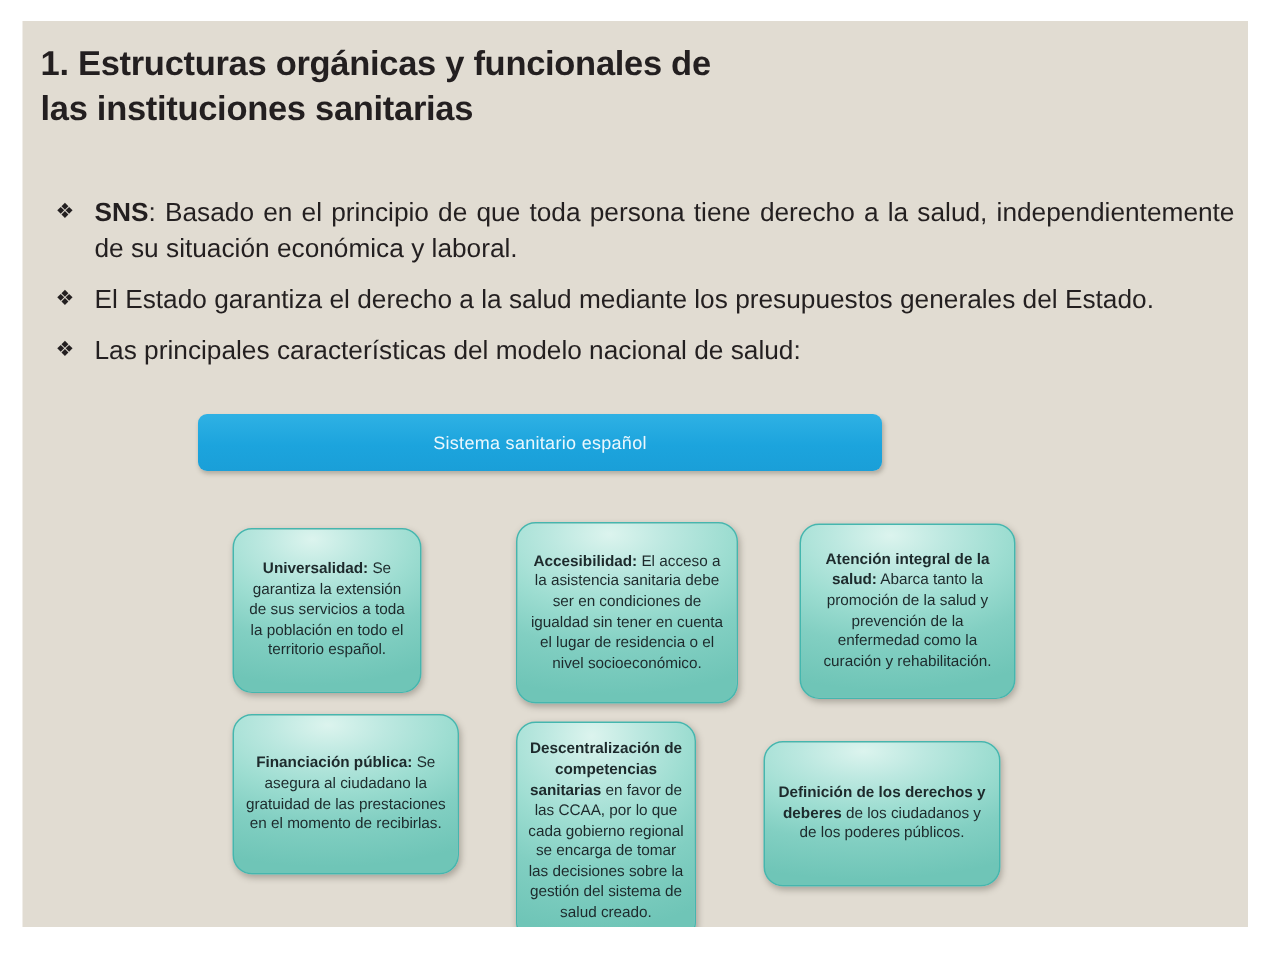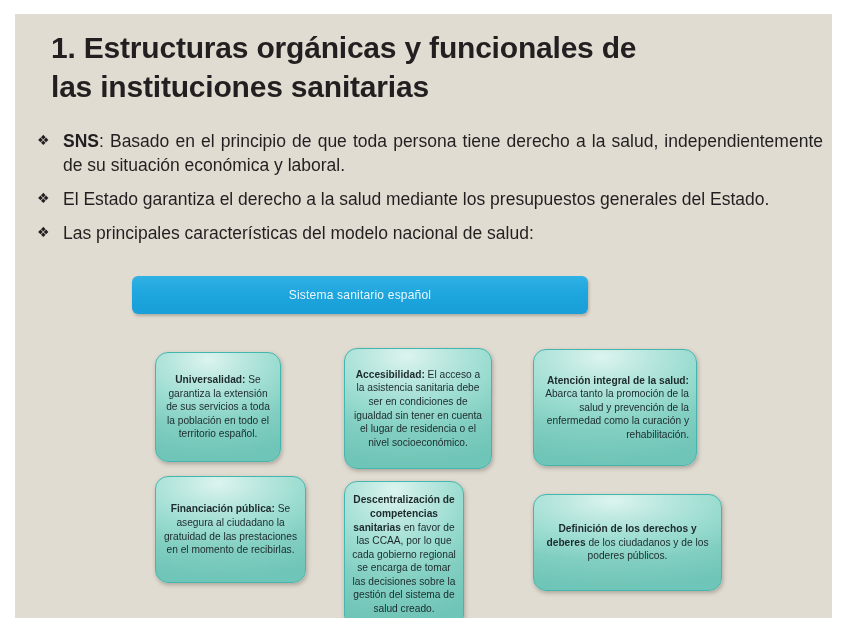--- a/index.html
+++ b/index.html
@@ -20,24 +20,24 @@
     top: 14px;
     width: 817px;
     height: 604px;
     background: #E1DCD2;
     overflow: hidden;
   }
 
   
   #title {
     position: absolute;
-    left: 36px;
+    left: 12px;
     top: 14px;
     width: 770px;
-    font-size: 30px;
+    font-size: 23px;
     font-weight: bold;
     line-height: 1.30;
     color: #231F20;
     letter-spacing: -0.2px;
   }
 
   
   #bullets {
     position: absolute;
     left: 22px;
@@ -98,25 +98,25 @@
     display: flex;
     align-items: center;
     justify-content: center;
     padding: 5px 7px;
   }
   .gbox b { font-weight: bold; }
 
   
   #box-universalidad     { left: 140px; top: 338px; width: 126px; height: 110px; }
   #box-accesibilidad     { left: 329px; top: 334px; width: 148px; height: 121px; }
-  #box-atencion-integral { left: 518px; top: 335px; width: 164px; height: 117px; text-align: right; }
+  #box-atencion-integral { left: 518px; top: 335px; width: 144px; height: 117px; }
   
   #box-financiacion      { left: 140px; top: 462px; width: 151px; height: 107px; }
   #box-descentralizacion { left: 329px; top: 467px; width: 120px; height: 147px; }
-  #box-definicion        { left: 518px; top: 480px; width: 189px; height: 97px; }
+  #box-definicion        { left: 494px; top: 480px; width: 158px; height: 97px; }
 </style>
 </head>
 <body>
 
 <div id="slide">
 
   <div id="title">
     <span>1. Estructuras orgánicas y funcionales de</span><br>
     <span>las instituciones sanitarias</span>
   </div>

